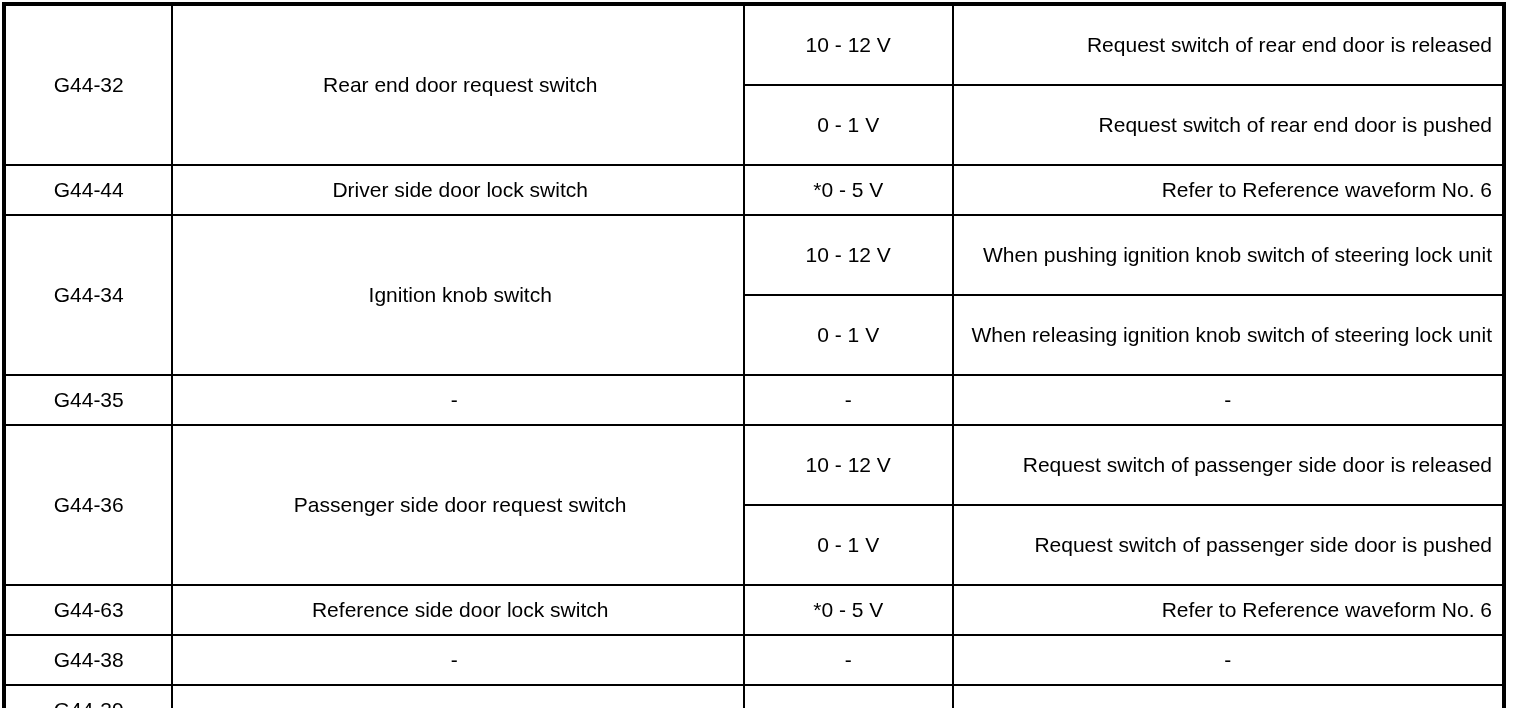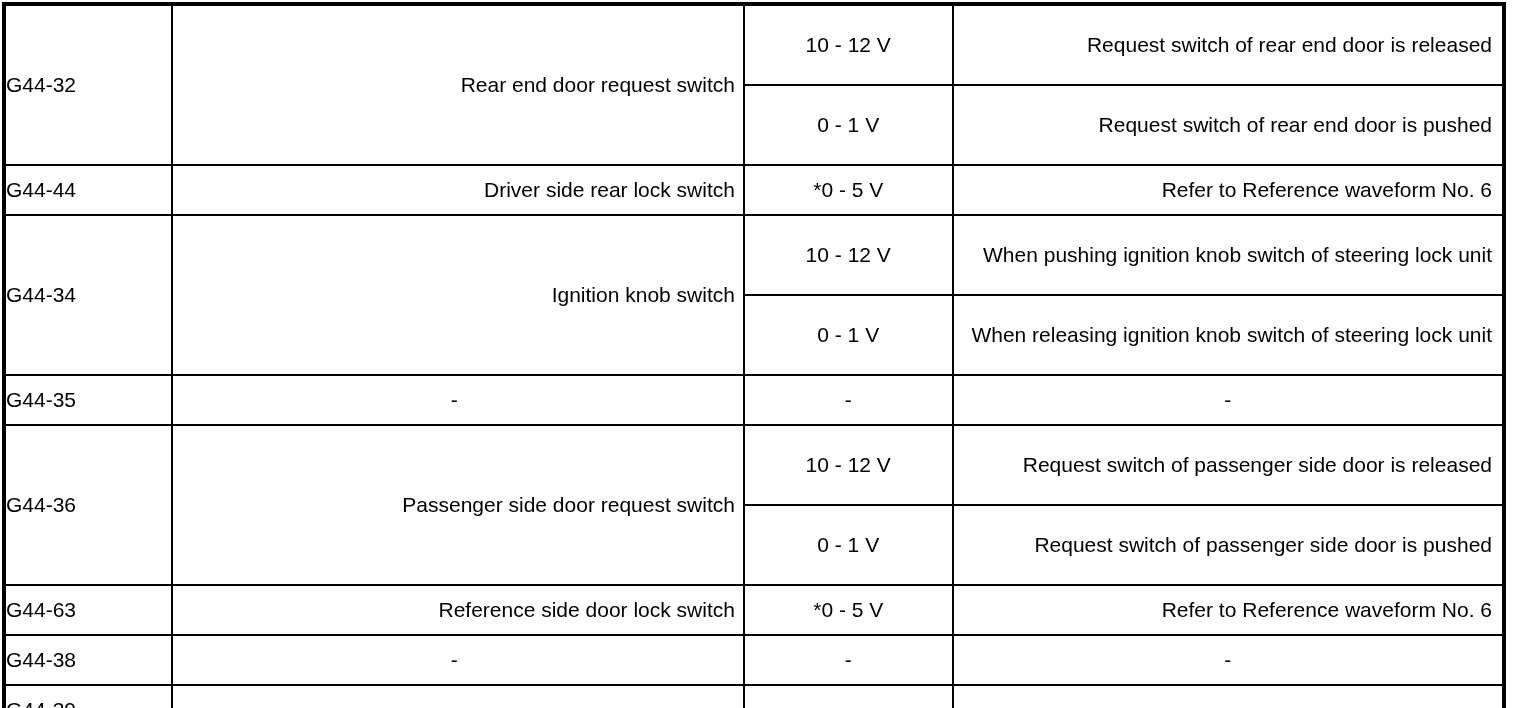--- a/index.html
+++ b/index.html
@@ -45,23 +45,24 @@
   }
 
   
   col.c-terminal  { width: 168px; }
   col.c-signal    { width: 570px; }
   col.c-voltage   { width: 208px; }
   col.c-condition { width: 550px; }
 
   
   .cell-terminal {
+    text-align: center;
   }
   .cell-signal {
-    text-align: right;
+    text-align: center;
     padding-left: 12px !important;
     padding-right: 8px !important;
   }
   .cell-signal.is-dash {
     text-align: center;
     padding-left: 0 !important;
   }
   .cell-voltage {
     text-align: center;
     padding-left: 4px !important;
@@ -101,21 +102,21 @@
           <td class="cell-signal" rowspan="2">Rear end door request switch</td>
           <td class="cell-voltage h-mid">10 - 12 V</td>
           <td class="cell-condition">Request switch of rear end door is released</td>
         </tr>
         <tr>
           <td class="cell-voltage h-mid">0 - 1 V</td>
           <td class="cell-condition">Request switch of rear end door is pushed</td>
         </tr>
         <tr>
           <td class="cell-terminal h-short" rowspan="1">G44-44</td>
-          <td class="cell-signal" rowspan="1">Driver side rear lock switch</td>
+          <td class="cell-signal" rowspan="1">Driver side door lock switch</td>
           <td class="cell-voltage h-short">*0 - 5 V</td>
           <td class="cell-condition">Refer to Reference waveform No. 6</td>
         </tr>
         <tr>
           <td class="cell-terminal h-tall" rowspan="2">G44-34</td>
           <td class="cell-signal" rowspan="2">Ignition knob switch</td>
           <td class="cell-voltage h-mid">10 - 12 V</td>
           <td class="cell-condition">When pushing ignition knob switch of steering lock unit</td>
         </tr>
         <tr>

